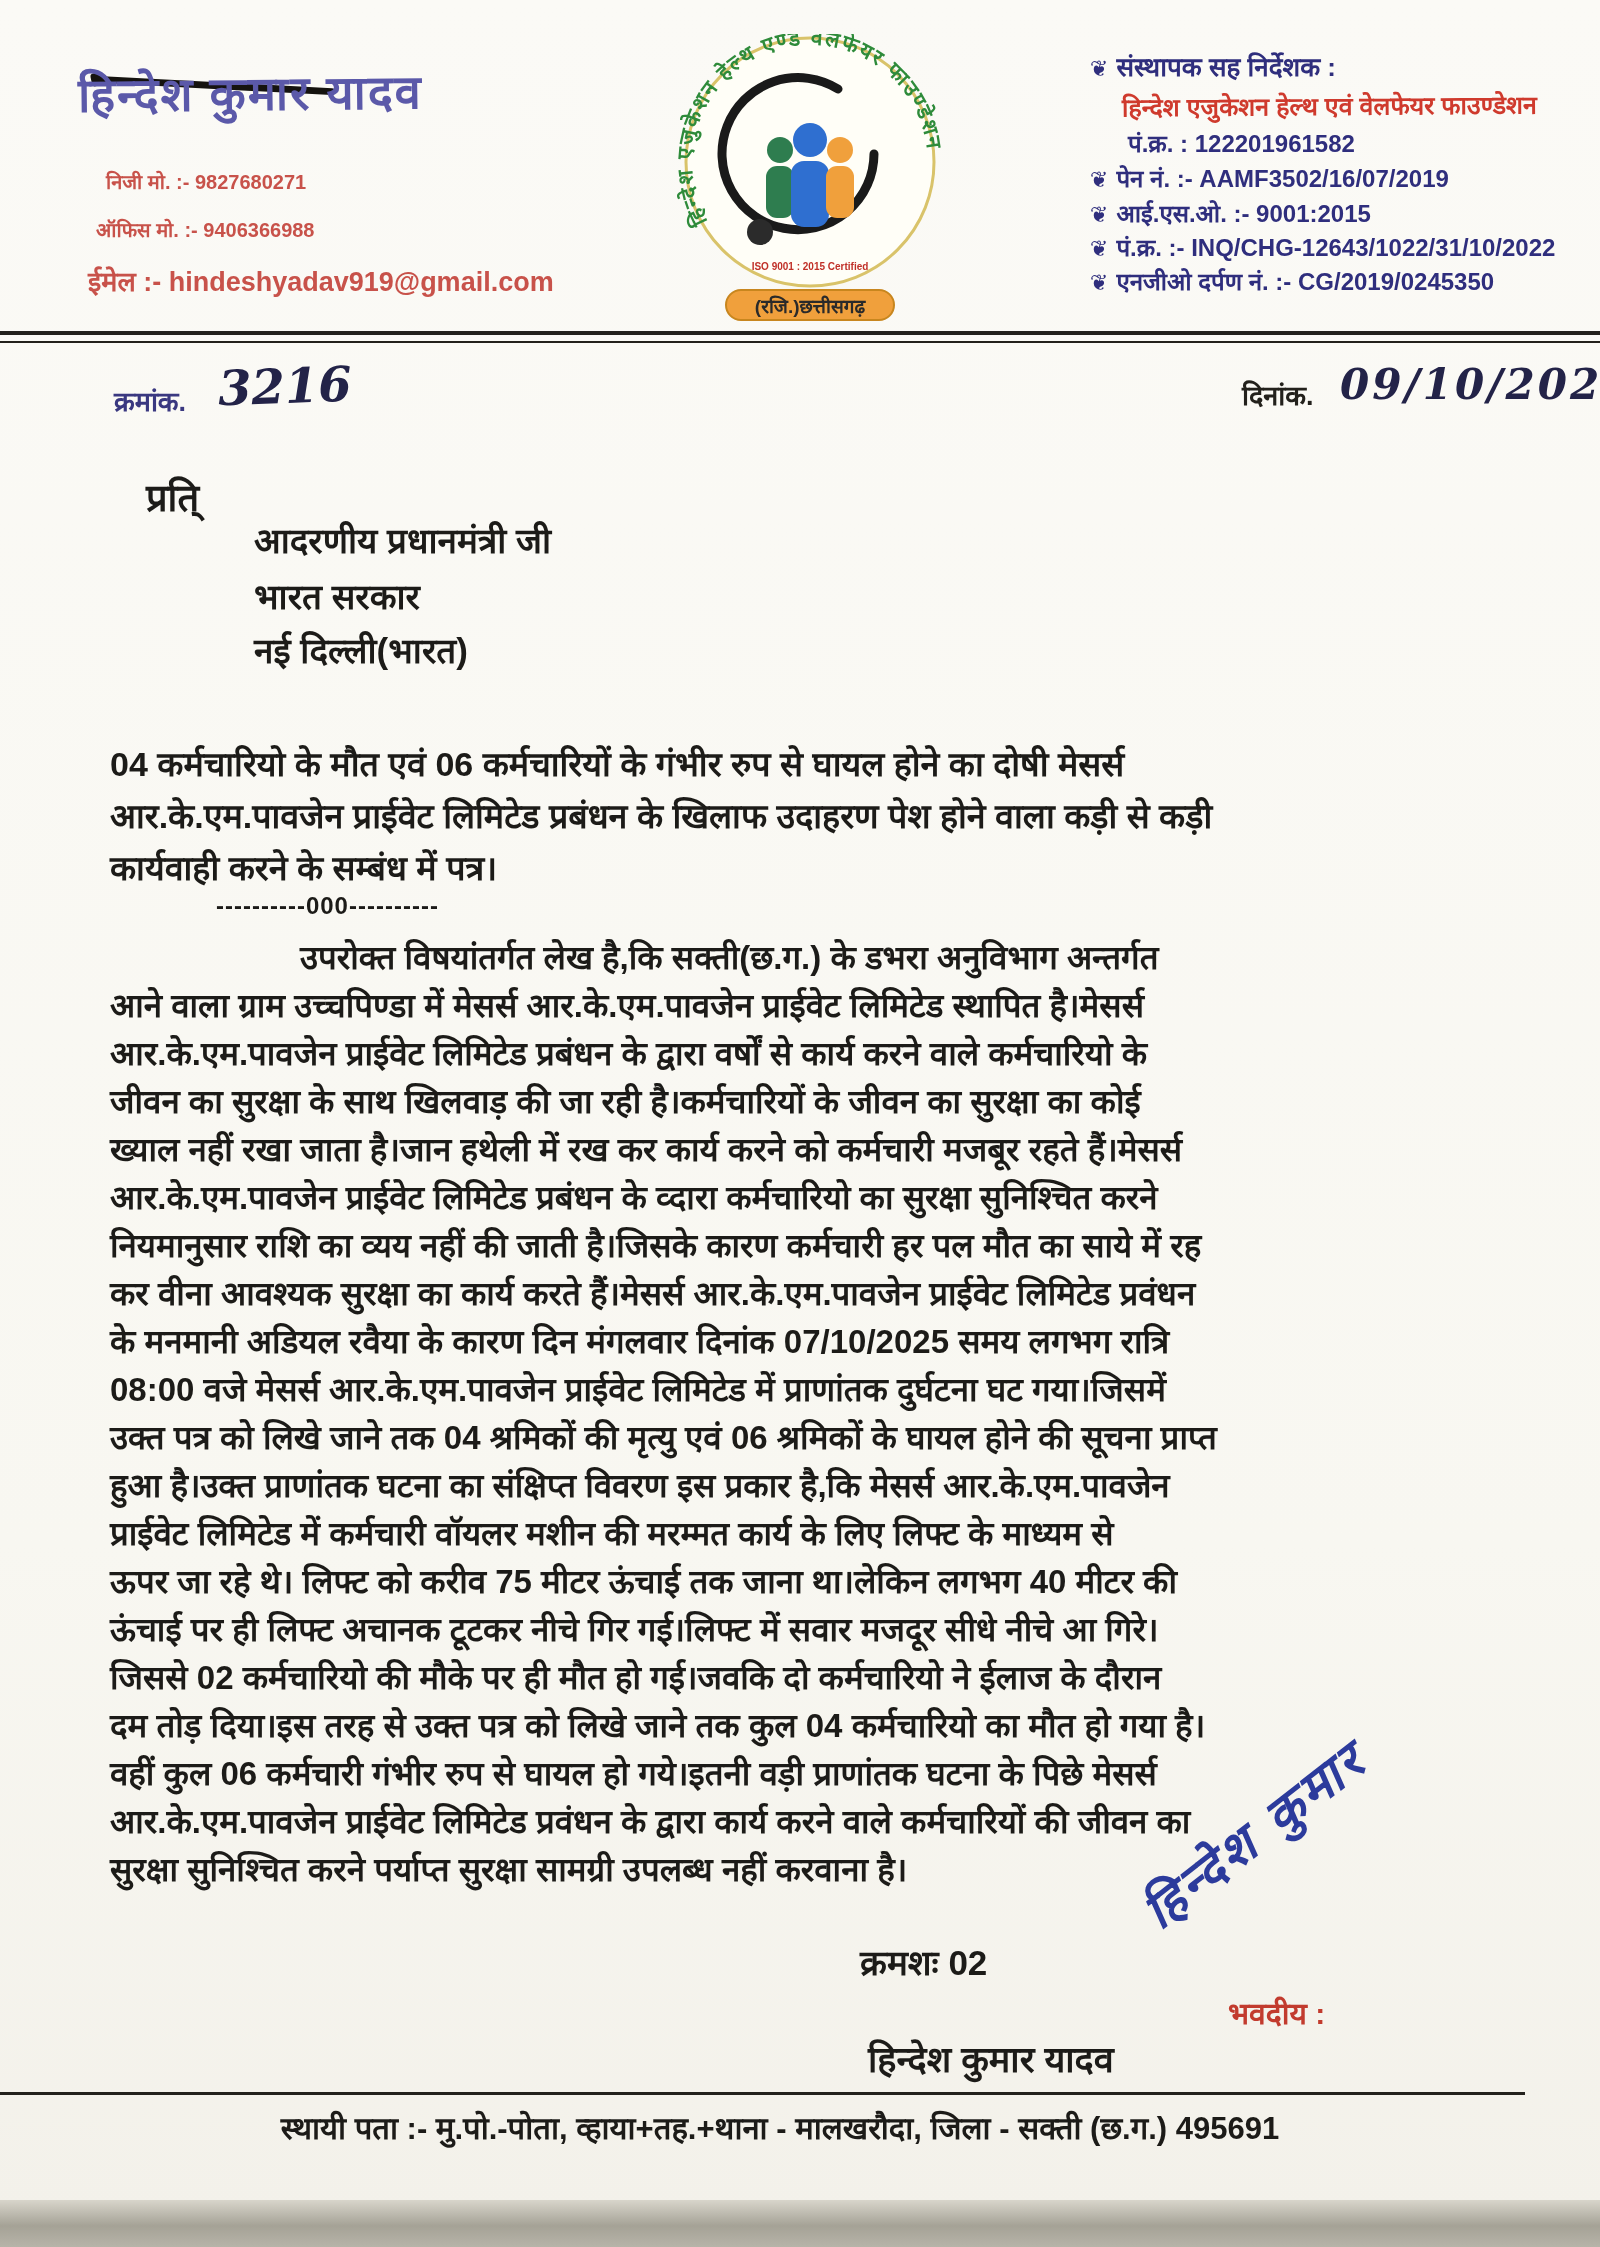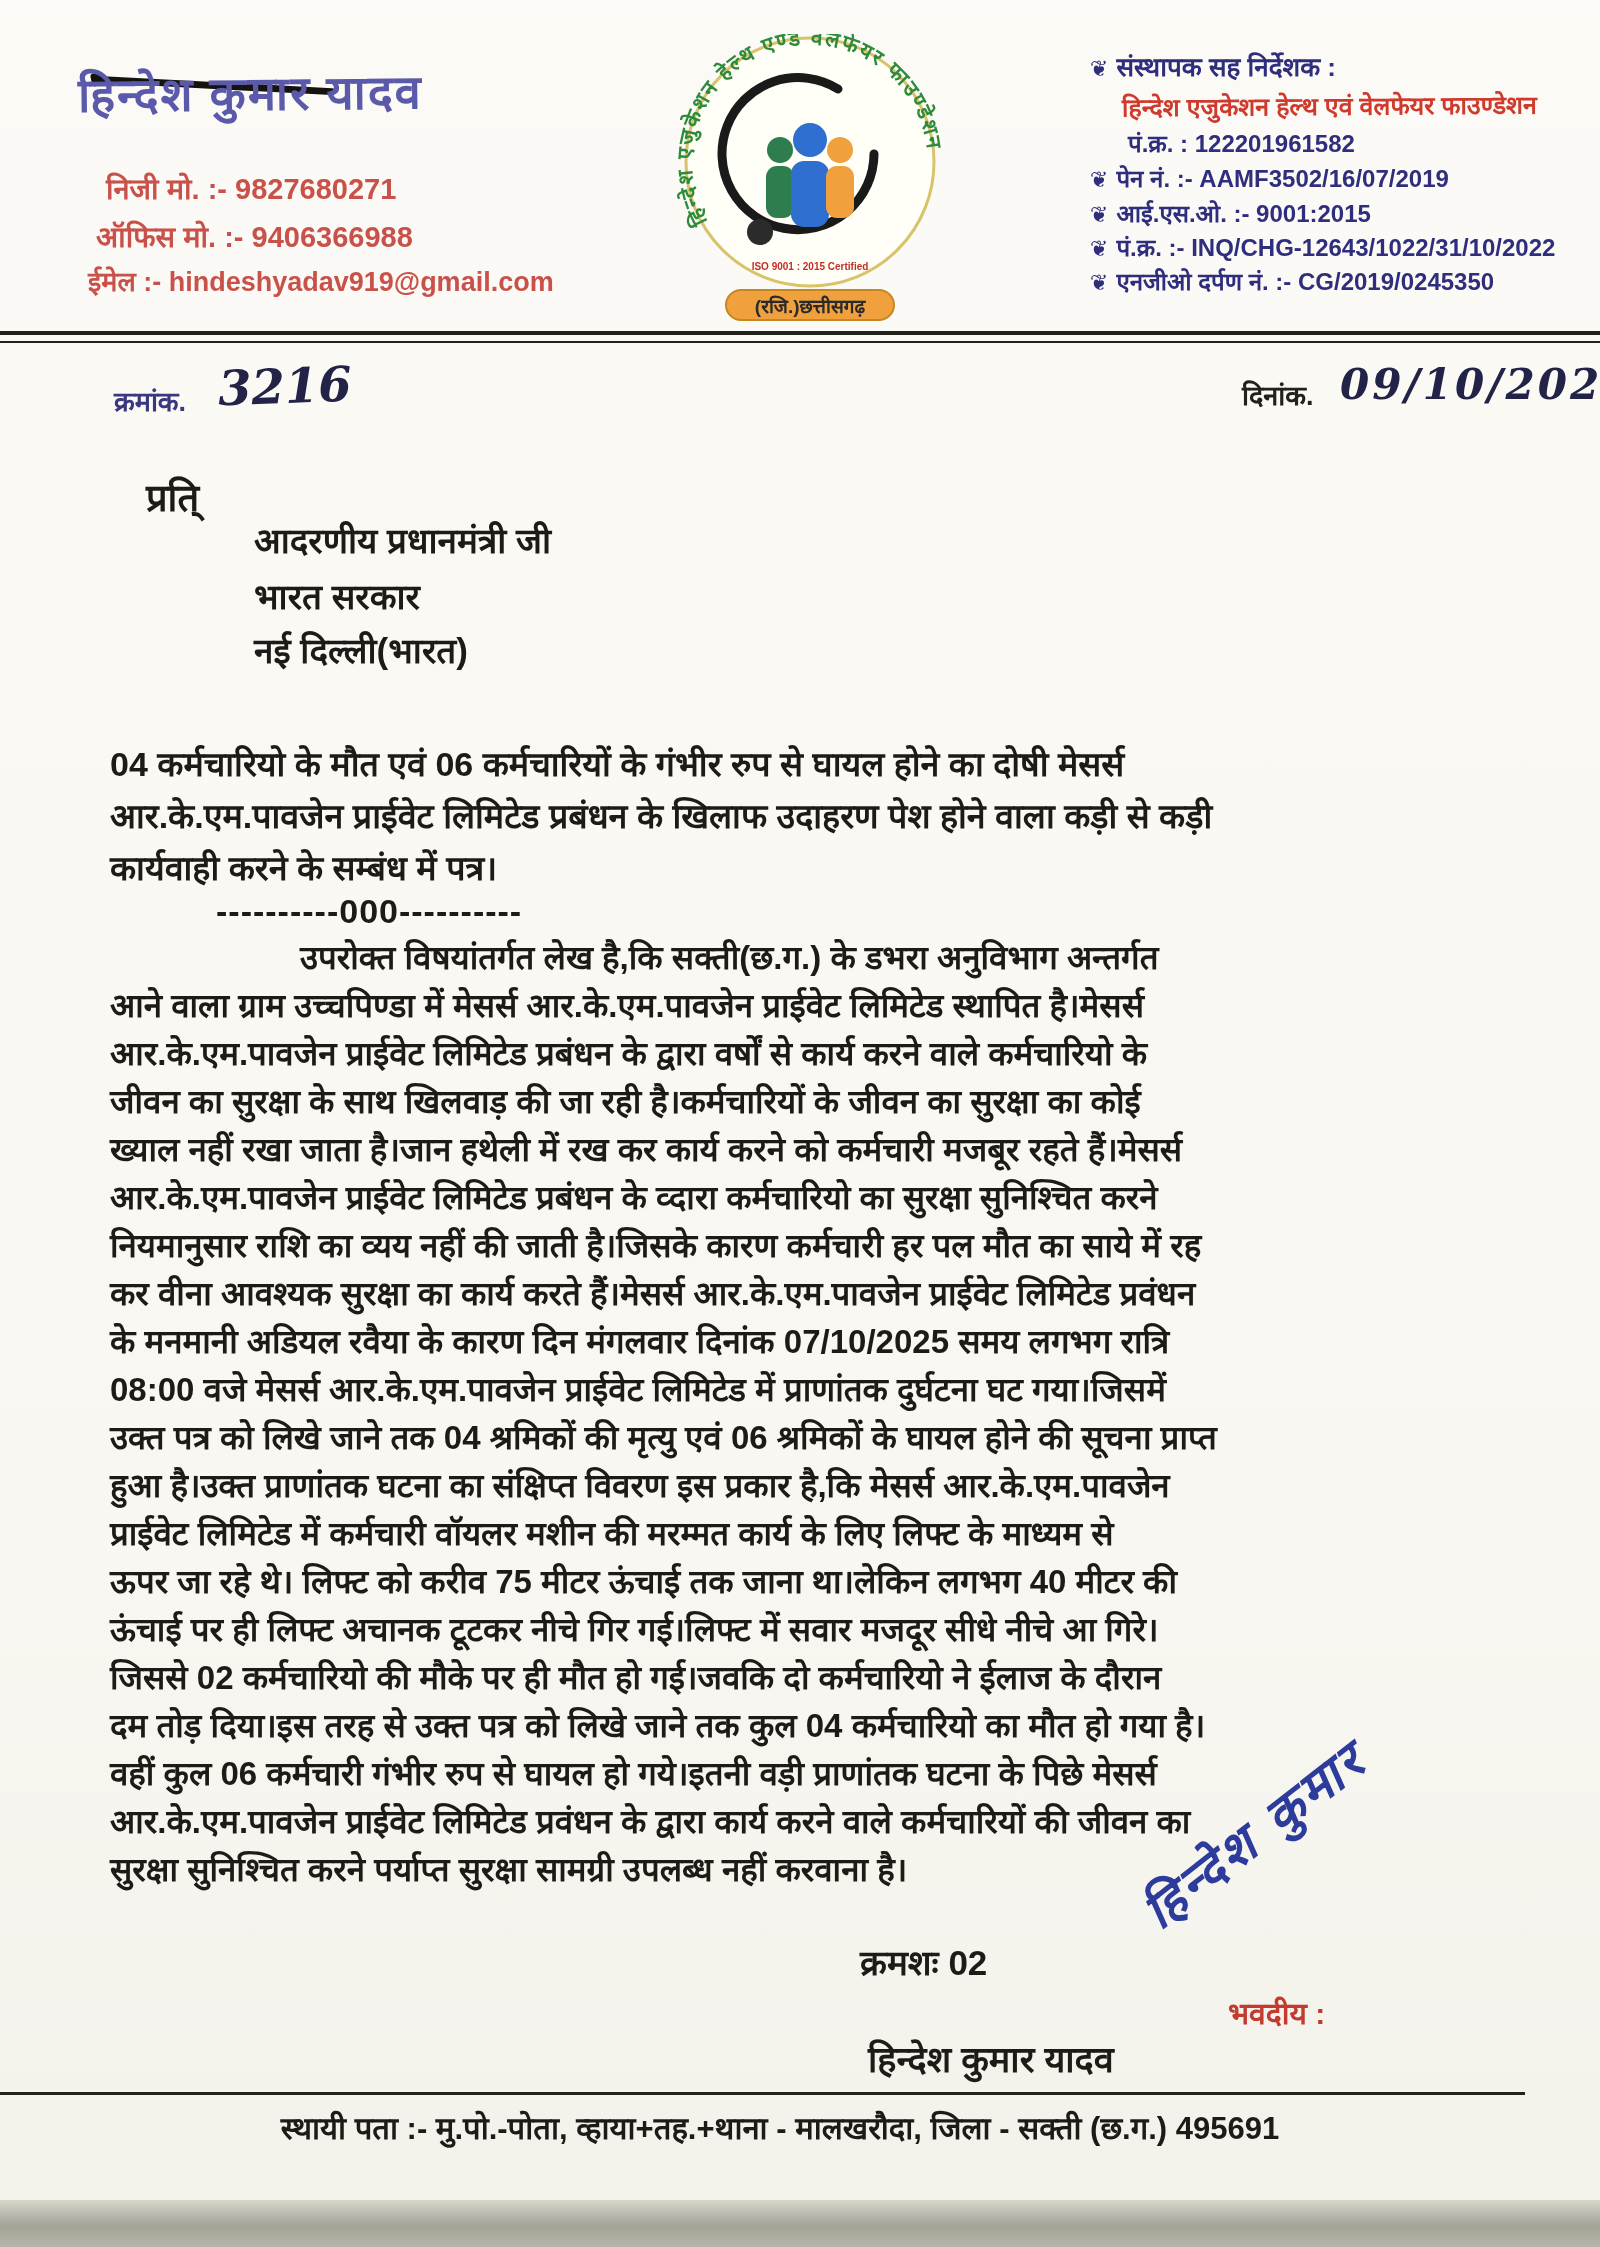--- a/index.html
+++ b/index.html
@@ -21,21 +21,21 @@
   }
   .pen-stroke::before{
     content:"";position:absolute;left:-4px;top:-3px;width:12px;height:13px;
     background:#15130f;border-radius:3px;transform:rotate(-15deg);
   }
   
   .lh-name{
     left:78px;top:60px;font-size:47px;font-weight:bold;color:#5b59a9;
     letter-spacing:2px;transform:rotate(-.6deg);
   }
-  .lh-red{color:#c8524a;font-weight:bold;font-size:29px;}
+  .lh-red{color:#c8524a;font-weight:bold;font-size:20px;}
   .lh-m1{left:106px;top:168px;}
   .lh-m2{left:96px;top:216px;}
   .lh-m3{left:88px;top:262px;font-size:27px;}
   
   .rh{color:#2f2e7d;font-weight:bold;font-size:24px;}
   .rh .leaf{color:#2f2e7d;font-size:22px;margin-right:8px;}
   .rh-title{left:1090px;top:48px;font-size:26px;}
   .rh-org{left:1122px;top:88px;color:#cf3a2d;font-size:25px;transform:rotate(-.4deg);}
   .rh-l0{left:1128px;top:126px;}
   .rh-l1{left:1090px;top:161px;}
@@ -57,21 +57,21 @@
   .dev{color:#1c1b18;font-weight:600;}
   .salutation{left:146px;top:470px;font-size:38px;}
   .rcpt0{left:254px;top:516px;font-size:35px;}
   .rcpt1{left:254px;top:572px;font-size:35px;}
   .rcpt2{left:254px;top:626px;font-size:35px;}
   .subj{font-size:34px;}
   .subj0{left:113px;top:686px;}
   .subj1{left:110px;top:740px;}
   .subj2{left:110px;top:792px;}
   .subj3{left:110px;top:844px;}
-  .divider000{left:216px;top:892px;font-size:34px;font-weight:bold;color:#1c1b18;letter-spacing:1px;}
+  .divider000{left:216px;top:892px;font-size:24px;font-weight:bold;color:#1c1b18;letter-spacing:1px;}
   .body-line{font-size:33px;height:48px;}
   
   .cont{left:860px;top:1938px;font-size:35px;font-weight:bold;color:#1c1b18;}
   .signature{
     left:1120px;top:1800px;font-size:50px;color:#2c3b9c;
     font-family:"DejaVu Serif","Liberation Serif",serif;
     font-style:italic;font-weight:bold;transform:rotate(-38deg);
     letter-spacing:4px;
   }
   .closing{left:1228px;top:1992px;font-size:30px;font-weight:bold;color:#c23b2e;}

